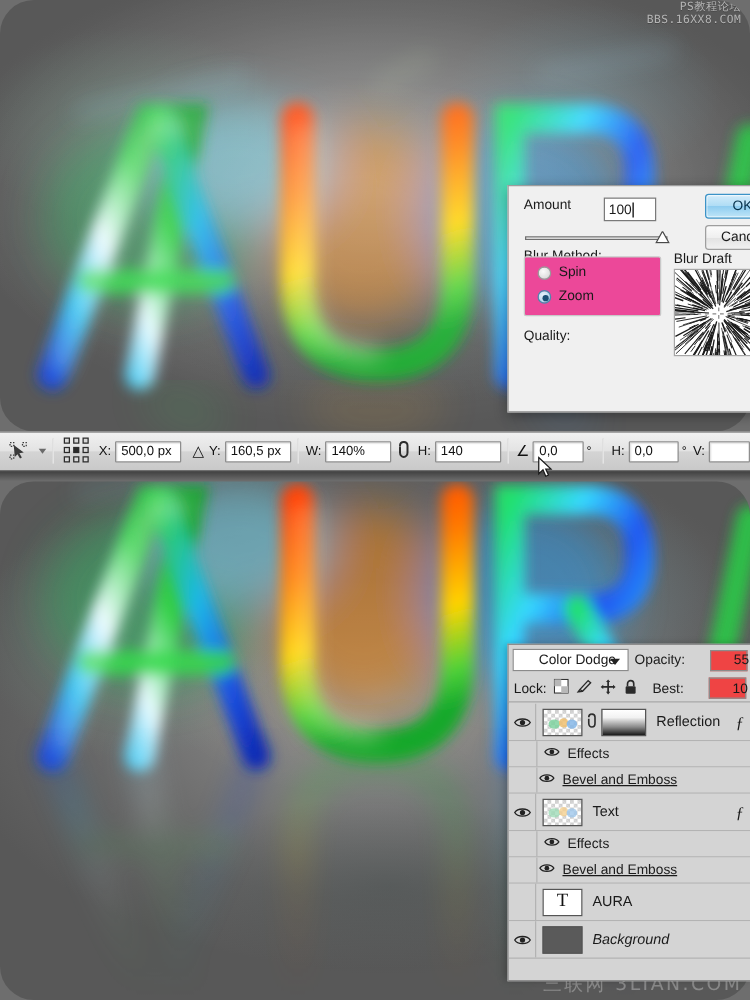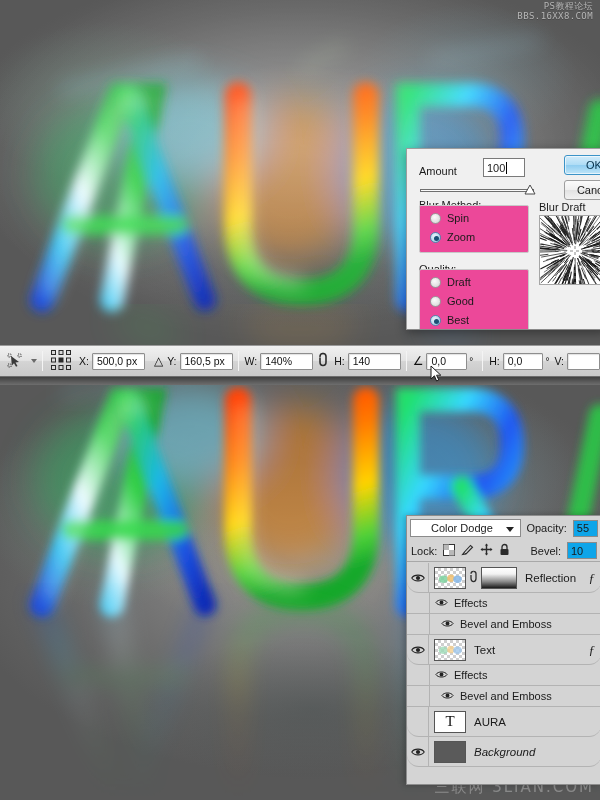--- a/index.html
+++ b/index.html
@@ -15,20 +15,21 @@
     height: 800px;
     overflow: hidden;
     background: #6e6e6e;
   }
 
   
   .canvas {
     position: absolute;
     left: 0; width: 600px;
     overflow: hidden;
+    border-radius: 27px;
   }
   #canvas-top { top: 0; height: 345px; }
   #canvas-bottom { top: 385px; height: 415px; }
 
   .bg-grad {
     position: absolute; inset: 0;
     background:
       radial-gradient(ellipse 58% 52% at 50% 42%, #8b8b8b 0%, #7a7a7a 40%, #636363 75%, #585858 100%);
   }
   .bg-tint {
@@ -148,21 +149,21 @@
     background: #f0f0f0;
     border: 1px solid #9d9d9d;
     border-bottom: 1px solid #8a8a8a;
     box-shadow: 0 3px 10px rgba(0,0,0,.38);
     font-size: 11px;
     color: #1a1a1a;
     overflow: hidden;
   }
   .dlg-row-amount {
     position: absolute; left: 12px; top: 9px;
-    display: flex; align-items: flex-end;
+    display: flex; align-items: flex-start;
   }
   .dlg-amount-label { width: 64px; font-size: 11px; }
   .dlg-amount-input {
     width: 42px; height: 19px;
     background: #fff;
     border: 1px solid #7a7a7a;
     padding: 0 3px;
     font-size: 11px;
     display: flex; align-items: center;
     position: relative;
@@ -296,26 +297,26 @@
   .combo-caret {
     position: absolute; right: 6px; top: 7px;
     width: 0; height: 0;
     border-left: 4px solid transparent;
     border-right: 4px solid transparent;
     border-top: 5px solid #222;
   }
   .lp-label { font-size: 11px; margin-left: 5px; white-space: nowrap; }
   .lp-num {
     height: 17px; width: 30px;
-    background: #0ea5e9;
+    background: #ef4444;
     border: 1px solid #8b8b8b;
     display: flex; align-items: center;
-    padding-left: 3px;
+    padding-left: 18px;
     font-size: 11px;
-    margin-left: 6px;
+    margin-left: 20px;
   }
   #lp-lock-row {
     position: absolute; left: 0; top: 24px;
     width: 194px; height: 22px;
     display: flex; align-items: center;
     padding: 0 4px;
     background: #d4d4d4;
     border-bottom: 1px solid #a8a8a8;
   }
   .lock-icons { display: flex; align-items: center; gap: 6px; margin-left: 6px; }
@@ -324,21 +325,20 @@
     position: absolute; left: 0; top: 47px;
     width: 194px; bottom: 0;
     background: #d4d4d4;
   }
   .layer-row {
     position: relative;
     display: flex; align-items: center;
     height: 30px;
     border-bottom: 1px solid #b3b3b3;
     background: #d4d4d4;
-    border-radius: 12px;
   }
   .layer-row.selected { background: #2f92e8; }
   .layer-row.selected .layer-name { color: #fff; font-weight: bold; }
   .effect-row {
     position: relative;
     display: flex; align-items: center;
     height: 21px;
     border-bottom: 1px solid #b3b3b3;
     background: #d4d4d4;
     font-size: 11px;
@@ -391,21 +391,21 @@
   }
   .layer-name.italic { font-style: italic; }
   .fx-letter {
     position: absolute; right: 6px;
     font-family: "Liberation Serif", serif;
     font-style: italic;
     font-size: 13px;
     color: #1a1a1a;
   }
   .effect-indent-1 { padding-left: 28px; }
-  .effect-indent-2 { padding-left: 34px; }
+  .effect-indent-2 { padding-left: 24px; text-decoration: underline; }
   .eye-small { margin-right: 6px; flex: none; }
   .effect-label { font-size: 11px; white-space: nowrap; }
   .eff-divider {
     position: absolute; left: 22px; top: 0; bottom: 0;
     width: 1px; background: #b3b3b3;
   }
 </style>
 </head>
 <body>
 
@@ -539,34 +539,20 @@
         <span class="radio"></span>
         <span>Spin</span>
       </div>
       <div class="radio-row" style="top:25px;">
         <span class="radio on"></span>
         <span>Zoom</span>
       </div>
     </div>
 
     <div class="group-heading" id="heading-quality">Quality:</div>
-    <div class="dlg-group" id="group-quality">
-      <div class="radio-row" style="top:6px;">
-        <span class="radio"></span>
-        <span>Draft</span>
-      </div>
-      <div class="radio-row" style="top:25px;">
-        <span class="radio"></span>
-        <span>Good</span>
-      </div>
-      <div class="radio-row" style="top:44px;">
-        <span class="radio on"></span>
-        <span>Best</span>
-      </div>
-    </div>
 
     <div id="blur-center-label">Blur Draft</div>
     <div id="blur-center-preview">
       <svg width="70" height="70" viewBox="0 0 70 70">
         <g id="rays-g" stroke="#1a1a1a" stroke-width="0.75">
             <line x1="23.70" y1="27.11" x2="9.82" y2="17.41" stroke-width="1.09"></line>
             <line x1="25.72" y1="17.56" x2="14.38" y2="-3.75" stroke-width="1.05"></line>
             <line x1="63.49" y1="49.42" x2="72.07" y2="53.76" stroke-width="0.62"></line>
             <line x1="42.53" y1="34.66" x2="55.96" y2="34.05" stroke-width="0.52"></line>
             <line x1="56.15" y1="45.28" x2="78.93" y2="56.35" stroke-width="0.99"></line>
@@ -1081,21 +1067,21 @@
             <path d="M6.5 0.5 L8.2 2.6 L7.2 2.6 L7.2 5.8 L10.4 5.8 L10.4 4.8 L12.5 6.5 L10.4 8.2 L10.4 7.2 L7.2 7.2 L7.2 10.4 L8.2 10.4 L6.5 12.5 L4.8 10.4 L5.8 10.4 L5.8 7.2 L2.6 7.2 L2.6 8.2 L0.5 6.5 L2.6 4.8 L2.6 5.8 L5.8 5.8 L5.8 2.6 L4.8 2.6 Z" fill="#2b2b2b"></path>
           </svg>
         </span>
         <span>
           <svg width="11" height="13" viewBox="0 0 11 13">
             <path d="M3 6 L3 4 A2.5 2.5 0 0 1 8 4 L8 6" fill="none" stroke="#2b2b2b" stroke-width="1.3"></path>
             <rect x="1.5" y="6" width="8" height="6" rx="1" fill="#2b2b2b"></rect>
           </svg>
         </span>
       </div>
-      <div class="lp-label" style="margin-left:auto;">Bevel:</div>
+      <div class="lp-label" style="margin-left:auto;">Best:</div>
       <div class="lp-num">
         <span>10</span>
       </div>
     </div>
 
     <div id="lp-list">
 
       <div class="layer-row">
         <div class="eye-cell">
           <svg width="14" height="10" viewBox="0 0 14 10">

